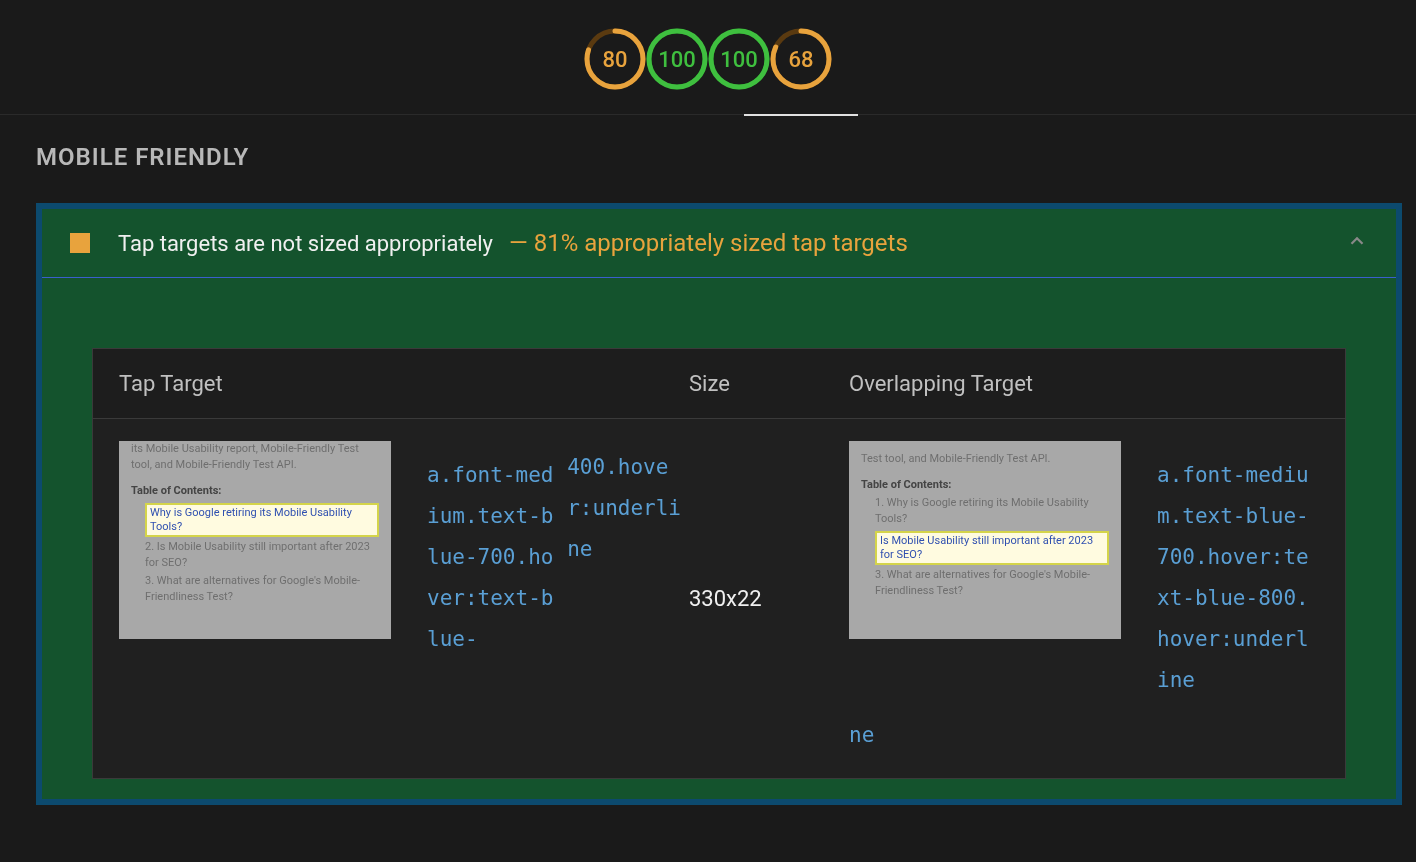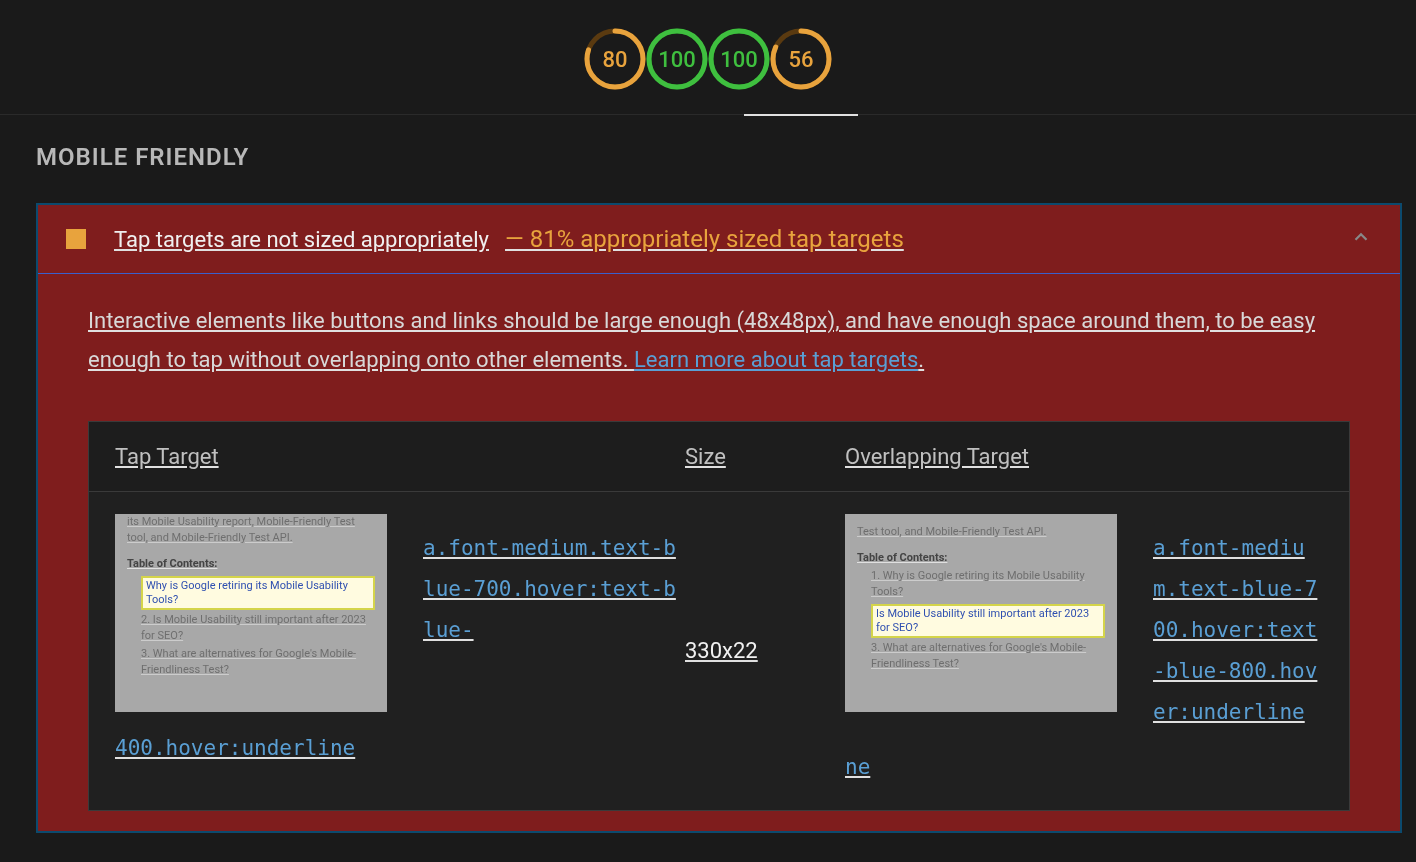--- a/index.html
+++ b/index.html
@@ -65,23 +65,22 @@
   margin-left: 22px;
 }
 .section-title {
   font-size: 24px;
   font-weight: 600;
   letter-spacing: 1px;
   color: #b8b8b8;
   margin-bottom: 32px;
 }
 .audit-panel {
-  border: 2px solid #0c4a6e;
-  background: #7f1d1d;
-  text-decoration: underline;
+  border: 6px solid #0c4a6e;
+  background: #14532d;
 }
 .audit-header {
   display: flex;
   align-items: center;
   padding: 20px 28px;
   border-bottom: 1px solid #3a5fcd;
   cursor: pointer;
 }
 .audit-icon {
   width: 20px;
@@ -134,21 +133,21 @@
   color: #c0c0c0;
 }
 .th-target { flex: 0 0 570px; }
 .th-size { flex: 0 0 160px; }
 .th-overlap { flex: 1; }
 .table-row {
   display: flex;
   padding: 22px 26px;
   background: #202020;
 }
-.td-target { flex: 0 0 570px; display: flex; flex-direction: column; gap: 10px; }
+.td-target { flex: 0 0 570px; display: flex; flex-direction: row; gap: 10px; justify-content: space-between; }
 .td-size { flex: 0 0 160px; display: flex; align-items: center; font-size: 22px; color: #f0f0f0; text-align: center; }
 .td-overlap { flex: 1; display: flex; flex-direction: column; gap: 8px; }
 .selector-row {
   display: flex;
   align-items: flex-start;
   gap: 36px;
 }
 .thumbnail {
   width: 272px;
   height: 198px;
@@ -216,43 +215,40 @@
       <circle class="ring-bg-green" cx="31" cy="31" r="28"></circle>
       <circle class="ring-fg-green" cx="31" cy="31" r="28" stroke-dasharray="176 176" stroke-linecap="round"></circle>
     </svg>
     <span class="score-value green">100</span>
   </div>
   <div class="score-item selected">
     <svg class="score-ring" viewBox="0 0 62 62">
       <circle class="ring-bg-orange" cx="31" cy="31" r="28"></circle>
       <circle class="ring-fg-orange" cx="31" cy="31" r="28" stroke-dasharray="144 176" stroke-linecap="round"></circle>
     </svg>
-    <span class="score-value orange">56</span>
+    <span class="score-value orange">68</span>
   </div>
 </div>
 
 <div class="section">
   <h2 class="section-title">MOBILE FRIENDLY</h2>
 
   <div class="audit-panel">
     <div class="audit-header">
       <div class="audit-icon"></div>
       <span class="audit-title">Tap targets are not sized appropriately</span>
       <span class="audit-subtitle">— 81% appropriately sized tap targets</span>
       <span class="audit-chevron">
         <svg viewBox="0 0 24 24" fill="none" stroke="currentColor" stroke-width="2.5">
             <polyline points="6 15 12 9 18 15"></polyline>
           </svg>
       </span>
     </div>
 
     <div class="audit-body">
-      <p class="audit-desc">
-        <span>Interactive elements like buttons and links should be large enough (48x48px), and have enough space around them, to be easy enough to tap without overlapping onto other elements. </span><a href="#" class="audit-link">Learn more about tap targets</a><span>.</span>
-      </p>
 
       <div class="audit-table">
         <div class="table-header">
           <div class="th th-target">Tap Target</div>
           <div class="th th-size">Size</div>
           <div class="th th-overlap">Overlapping Target</div>
         </div>
 
         <div class="table-row">
           <div class="td-target">

